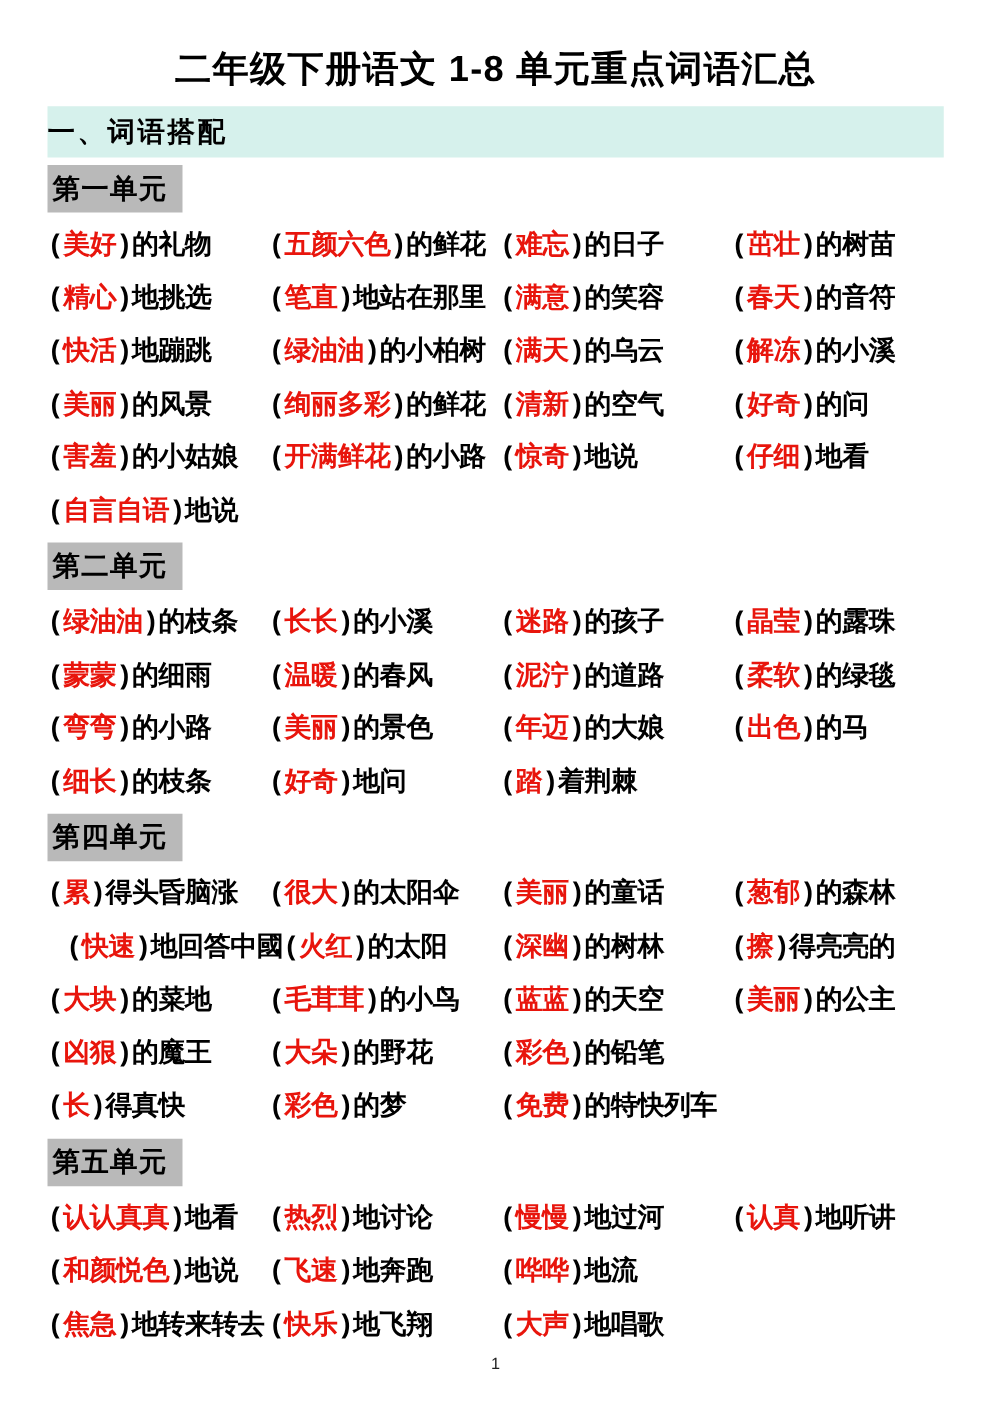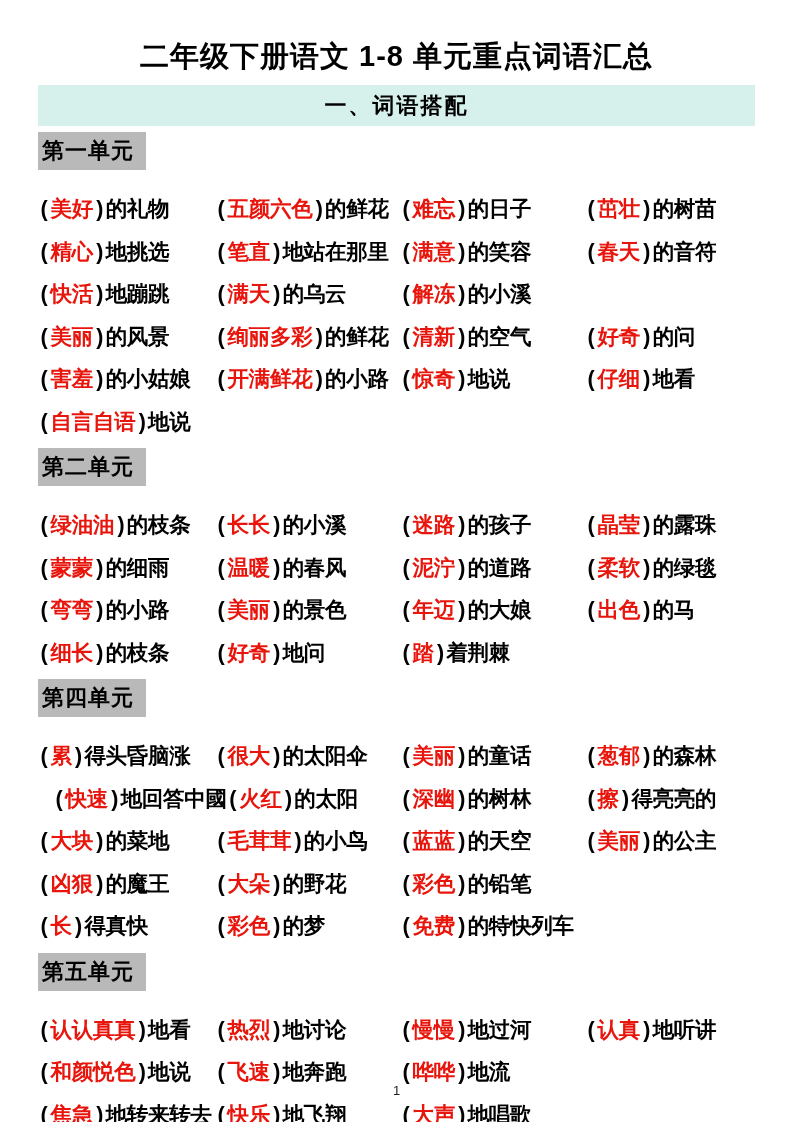--- a/index.html
+++ b/index.html
@@ -9,28 +9,28 @@
     color:#000;
     --red:#e8150c;--banner:#d6f1ec;--chip:#b9b9b9;
   }
   .page{position:relative;width:793px;height:1122px;overflow:hidden;}
   .doc-title{
     padding-top:40px;text-align:center;
     font-size:29px;font-weight:bold;letter-spacing:1px;line-height:1.15;
   }
   .banner{
     margin:12px 38px 0 38px;background:var(--banner);
-    height:41px;line-height:41px;text-align:center;
+    height:41px;line-height:41px;
     font-size:22px;font-weight:bold;letter-spacing:2px;
   }
   .content{padding:0 38px;}
   .chip{
     display:inline-block;background:var(--chip);
     font-size:22px;font-weight:bold;
-    padding:4px 12px 4px 4px;margin:6px 0 17px 0;letter-spacing:1px;
+    padding:4px 12px 4px 4px;margin:6px 0 3px 0;letter-spacing:1px;
   }
   .row{
     display:grid;grid-template-columns:177px 185px 185px 1fr;
     min-height:42.5px;align-items:center;
     font-size:21.5px;font-weight:bold;white-space:nowrap;
     letter-spacing:-0.3px;
     font-family:Liberation Mono, monospace;
   }
   .cell{overflow:visible;}
   .cell.span2{grid-column:span 2;margin-left:15px;}
@@ -53,20 +53,21 @@
           <div class="cell"><span class="word"><span class="paren">(</span><span class="red">五颜六色</span><span class="paren">)</span><span class="rest">的鲜花</span></span></div>
           <div class="cell"><span class="word"><span class="paren">(</span><span class="red">难忘</span><span class="paren">)</span><span class="rest">的日子</span></span></div>
           <div class="cell"><span class="word"><span class="paren">(</span><span class="red">茁壮</span><span class="paren">)</span><span class="rest">的树苗</span></span></div>
         </div><div class="row">
           <div class="cell"><span class="word"><span class="paren">(</span><span class="red">精心</span><span class="paren">)</span><span class="rest">地挑选</span></span></div>
           <div class="cell"><span class="word"><span class="paren">(</span><span class="red">笔直</span><span class="paren">)</span><span class="rest">地站在那里</span></span></div>
           <div class="cell"><span class="word"><span class="paren">(</span><span class="red">满意</span><span class="paren">)</span><span class="rest">的笑容</span></span></div>
           <div class="cell"><span class="word"><span class="paren">(</span><span class="red">春天</span><span class="paren">)</span><span class="rest">的音符</span></span></div>
         </div><div class="row">
           <div class="cell"><span class="word"><span class="paren">(</span><span class="red">快活</span><span class="paren">)</span><span class="rest">地蹦跳</span></span></div>
+          <div class="cell"><span class="word"><span class="paren">(</span><span class="red">绿油油</span><span class="paren">)</span><span class="rest">的小柏树</span></span></div>
           <div class="cell"><span class="word"><span class="paren">(</span><span class="red">满天</span><span class="paren">)</span><span class="rest">的乌云</span></span></div>
           <div class="cell"><span class="word"><span class="paren">(</span><span class="red">解冻</span><span class="paren">)</span><span class="rest">的小溪</span></span></div>
         </div><div class="row">
           <div class="cell"><span class="word"><span class="paren">(</span><span class="red">美丽</span><span class="paren">)</span><span class="rest">的风景</span></span></div>
           <div class="cell"><span class="word"><span class="paren">(</span><span class="red">绚丽多彩</span><span class="paren">)</span><span class="rest">的鲜花</span></span></div>
           <div class="cell"><span class="word"><span class="paren">(</span><span class="red">清新</span><span class="paren">)</span><span class="rest">的空气</span></span></div>
           <div class="cell"><span class="word"><span class="paren">(</span><span class="red">好奇</span><span class="paren">)</span><span class="rest">的问</span></span></div>
         </div><div class="row">
           <div class="cell"><span class="word"><span class="paren">(</span><span class="red">害羞</span><span class="paren">)</span><span class="rest">的小姑娘</span></span></div>
           <div class="cell"><span class="word"><span class="paren">(</span><span class="red">开满鲜花</span><span class="paren">)</span><span class="rest">的小路</span></span></div>

